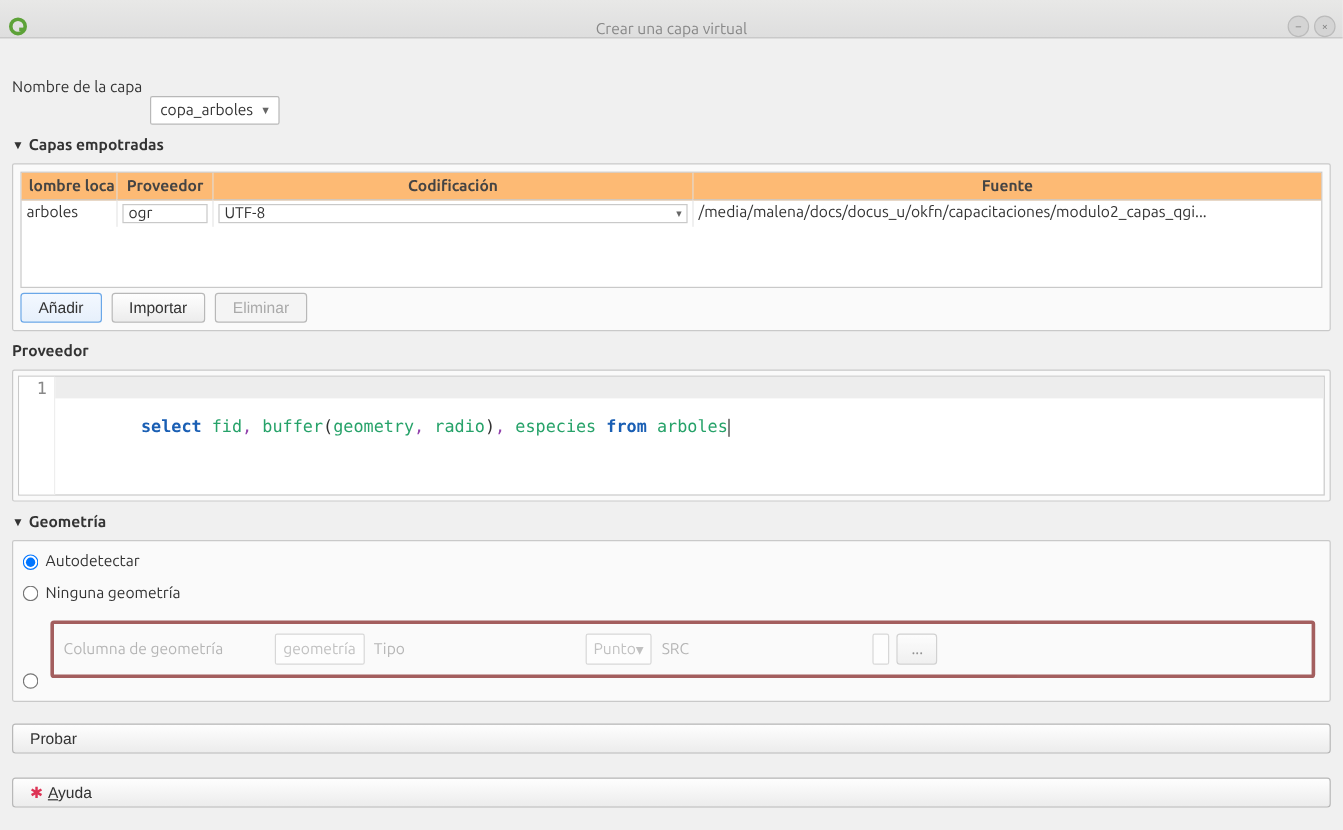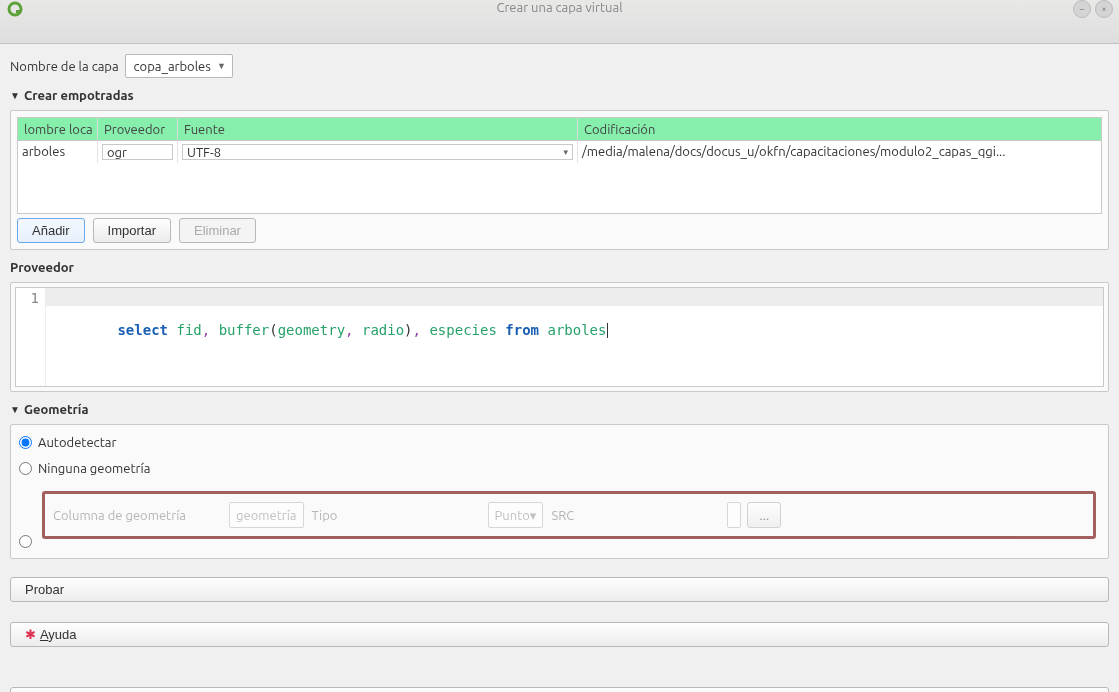--- a/index.html
+++ b/index.html
@@ -1,32 +1,32 @@
 <!DOCTYPE html>
 <html><head>
 <meta charset="utf-8">
 <style>
 * { box-sizing: border-box; margin: 0; padding: 0; }
 body { font-family: "Ubuntu", "Segoe UI", sans-serif; font-size: 13px; color: #333; background: #f0f0f0; }
-.titlebar { height: 44px; background: linear-gradient(#e8e8e7, #dedede); border-bottom: 1px solid #c0c0c0; display: flex; align-items: flex-start; padding: 0 6px; position: relative; }
+.titlebar { height: 32px; background: linear-gradient(#e8e8e7, #dedede); border-bottom: 1px solid #c0c0c0; display: flex; align-items: flex-end; padding: 0 6px; position: relative; }
 .titlebar .app-icon { width: 18px; height: 18px; display:flex; align-items:center; justify-content:center; }
 .titlebar .title { position:absolute; left:0; right:0; text-align:center; color:#888; font-size:13px; }
 .titlebar .win-btns { margin-left:auto; display:flex; gap:4px; }
 .titlebar .win-btn { width:18px; height:18px; border-radius:50%; background:#d4d4d4; border:1px solid #bbb; display:flex; align-items:center; justify-content:center; font-size:9px; color:#777;}
 .content { padding: 10px; display:flex; flex-direction:column; gap:6px; }
 .row { display:flex; align-items:center; gap:6px; }
 .label { color:#333; }
-.combo { display:inline-flex; align-items:center; border:1px solid #b8b8b8; background:#fff; height:24px; padding:0 6px 0 8px; border-radius:2px; gap:6px;}
+.combo { display:inline-flex; align-items:center; border:1px solid #b8b8b8; background:#fff; height:24px; padding:0 6px 0 8px; border-radius:2px; gap:6px;margin-top:38px;}
 .combo .caret { font-size:9px; color:#666; }
 .section-head { display:flex; align-items:center; gap:4px; font-weight:bold; color:#333; padding:4px 0 2px; cursor:pointer; }
 .section-head .tri { font-size:10px; }
 .panel { border:1px solid #c9c9c9; background:#fafafa; border-radius:2px; padding:6px; display:flex; flex-direction:column; gap:4px; }
 .table { border:1px solid #c9c9c9; background:#fff; }
 .thead, .trow { display:grid; grid-template-columns: 80px 80px 400px 1fr; }
-.thead .th { background:#86efac; border-right:1px solid #dcdcdc; border-bottom:1px solid #c9c9c9; padding:4px 6px; font-weight:normal; color:#444; overflow:hidden; white-space:nowrap;}
+.thead .th { background:#fdba74; border-right:1px solid #dcdcdc; border-bottom:1px solid #c9c9c9; padding:4px 6px; text-align:center; font-weight:bold; color:#444; overflow:hidden; white-space:nowrap;}
 .trow .td { border-right:1px solid #e6e6e6; padding:3px 4px; overflow:hidden; white-space:nowrap;}
 .trow .td:last-child, .thead .th:last-child { border-right:none;}
 .cell-combo { display:flex; align-items:center; justify-content:space-between; border:1px solid #c9c9c9; background:#fff; padding:1px 4px; height:16px;}
 .cell-combo .caret { font-size:9px; color:#666; }
 .table-body-extra { height:50px; }
 .btnrow { display:flex; gap:8px; }
 .btn { border:1px solid #b8b8b8; background:linear-gradient(#fefefe,#ececec); padding:4px 14px; border-radius:3px; cursor:pointer; color:#333; font-size:13px; display:inline-flex; align-items:center; gap:4px; }
 .btn.selected { border-color:#6aa7e8; background:linear-gradient(#f3f8ff,#e6f0fb); }
 .btn.disabled { color:#aaa; cursor:default; background:#f4f4f4; }
 .heading { font-weight:bold; color:#333; padding:4px 0 2px;}
@@ -76,30 +76,30 @@
   <div class="row">
     <span class="label">Nombre de la capa</span>
     <div class="combo">
       <span>copa_arboles</span>
       <span class="caret">▼</span>
     </div>
   </div>
 
   <div class="section-head">
     <span class="tri">▼</span>
-    <span>Crear empotradas</span>
+    <span>Capas empotradas</span>
   </div>
 
   <div class="panel">
     <div class="table">
       <div class="thead">
         <div class="th">lombre loca</div>
         <div class="th">Proveedor</div>
+        <div class="th">Codificación</div>
         <div class="th">Fuente</div>
-        <div class="th">Codificación</div>
       </div>
       <div class="trow">
         <div class="td">arboles</div>
         <div class="td">
           <div class="cell-combo">
             <span>ogr</span>
           </div>
         </div>
         <div class="td">
           <div class="cell-combo">

